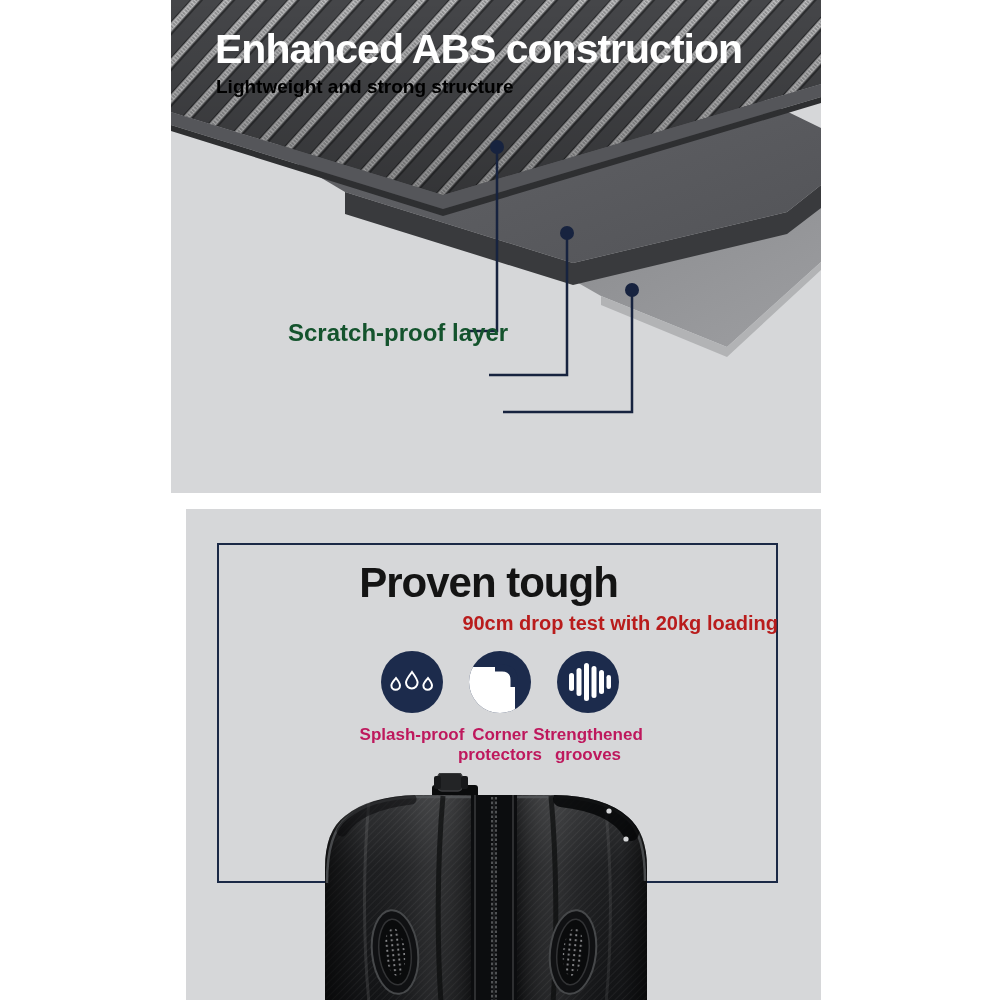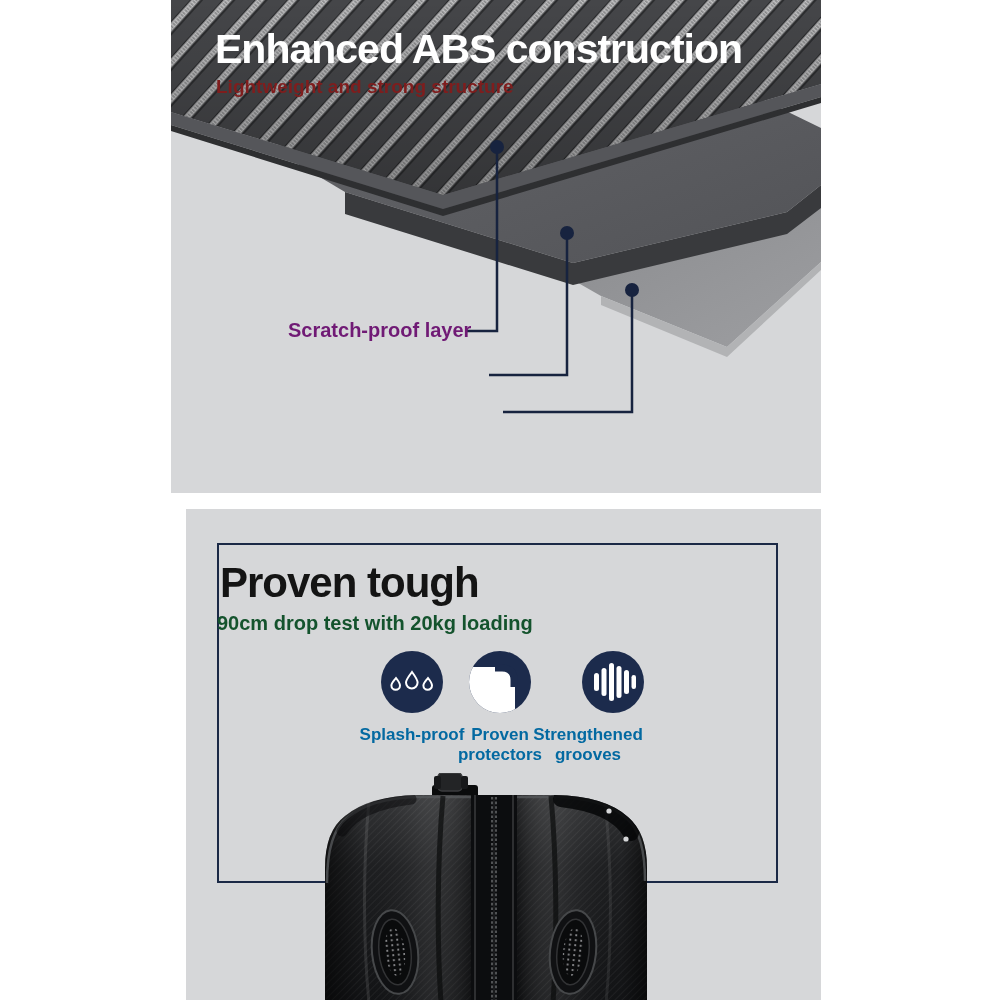--- a/index.html
+++ b/index.html
@@ -5,41 +5,41 @@
   html,body{margin:0;padding:0;background:#ffffff;}
   .page{position:relative;width:1000px;height:1000px;background:#ffffff;overflow:hidden;
         font-family:"Liberation Sans",sans-serif;}
 
   
   .abs-section{position:absolute;left:171px;top:0;width:650px;height:493px;
                background:#d6d7d9;overflow:hidden;}
   .abs-svg{position:absolute;left:0;top:0;}
   .abs-title{position:absolute;left:44px;top:26px;color:#ffffff;font-size:41px;
              font-weight:bold;letter-spacing:-1px;white-space:nowrap;}
-  .abs-subtitle{position:absolute;left:45px;top:76px;color:#7f1d1d;font-size:19px;
+  .abs-subtitle{position:absolute;left:45px;top:76px;color:#000000;font-size:19px;
                 font-weight:600;letter-spacing:0;white-space:nowrap;}
-  .layer-label{position:absolute;left:117px;color:#701a75;font-size:20px;font-weight:600;
+  .layer-label{position:absolute;left:117px;color:#14532d;font-size:24px;font-weight:600;
                white-space:nowrap;}
   .layer-label.l1{top:319px;}
   .layer-label.l2{top:363px;}
   .layer-label.l3{top:400px;}
 
   
   .tough-section{position:absolute;left:186px;top:509px;width:635px;height:491px;
                  background:#d6d7d9;overflow:hidden;}
   .tough-box{position:absolute;left:31px;top:34px;width:557px;height:336px;
              border:2px solid #1b2946;}
-  .tough-title{position:absolute;left:34px;top:50px;width:561px;
+  .tough-title{position:absolute;left:22px;top:50px;width:561px;text-align:center;
                color:#141414;font-size:42px;font-weight:bold;letter-spacing:-1px;}
-  .tough-subtitle{position:absolute;left:31px;top:103px;width:561px;text-align:left;
-                  color:#14532d;font-size:20px;font-weight:600;}
+  .tough-subtitle{position:absolute;left:31px;top:103px;width:561px;text-align:right;
+                  color:#b91c1c;font-size:20px;font-weight:600;}
   .feature{position:absolute;top:142px;width:112px;display:flex;flex-direction:column;
            align-items:center;}
-  .feature.f1{left:170px;} .feature.f2{left:258px;} .feature.f3{left:346px;align-items:flex-end;}
-  .feature-label{margin-top:12px;text-align:center;color:#0369a1;font-size:17px;
+  .feature.f1{left:170px;} .feature.f2{left:258px;} .feature.f3{left:346px;}
+  .feature-label{margin-top:12px;text-align:center;color:#be185d;font-size:17px;
                  font-weight:bold;line-height:1.18;}
   .suitcase{position:absolute;left:139px;top:264px;width:322px;height:227px;}
 </style>
 </head>
 <body>
 
 <div class="page">
 
   <div class="abs-section">
 
@@ -130,21 +130,21 @@
             <clipPath id="cclip">
               <circle cx="31" cy="31" r="31"></circle>
             </clipPath>
           </defs>
         <circle cx="31" cy="31" r="31" fill="#1c2b4c"></circle>
         <g clip-path="url(#cclip)">
           <path d="M0,16 H33 Q46,16 46,29 V62 H0 Z" fill="#ffffff"></path>
           <path d="M26,17 h7 q12,0 12,12 v7" fill="none" stroke="#1c2b4c" stroke-width="7"></path>
         </g>
       </svg>
-      <div class="feature-label">Proven protectors</div>
+      <div class="feature-label">Corner protectors</div>
     </div>
 
     <div class="feature f3">
       <svg width="62" height="62" viewBox="0 0 62 62">
         <circle cx="31" cy="31" r="31" fill="#1c2b4c"></circle>
         <g fill="#ffffff">
           <rect x="12" y="22" width="5" height="18" rx="2.5"></rect>
           <rect x="19.5" y="17" width="5" height="28" rx="2.5"></rect>
           <rect x="27" y="12" width="5" height="38" rx="2.5"></rect>
           <rect x="34.5" y="15" width="5" height="32" rx="2.5"></rect>

